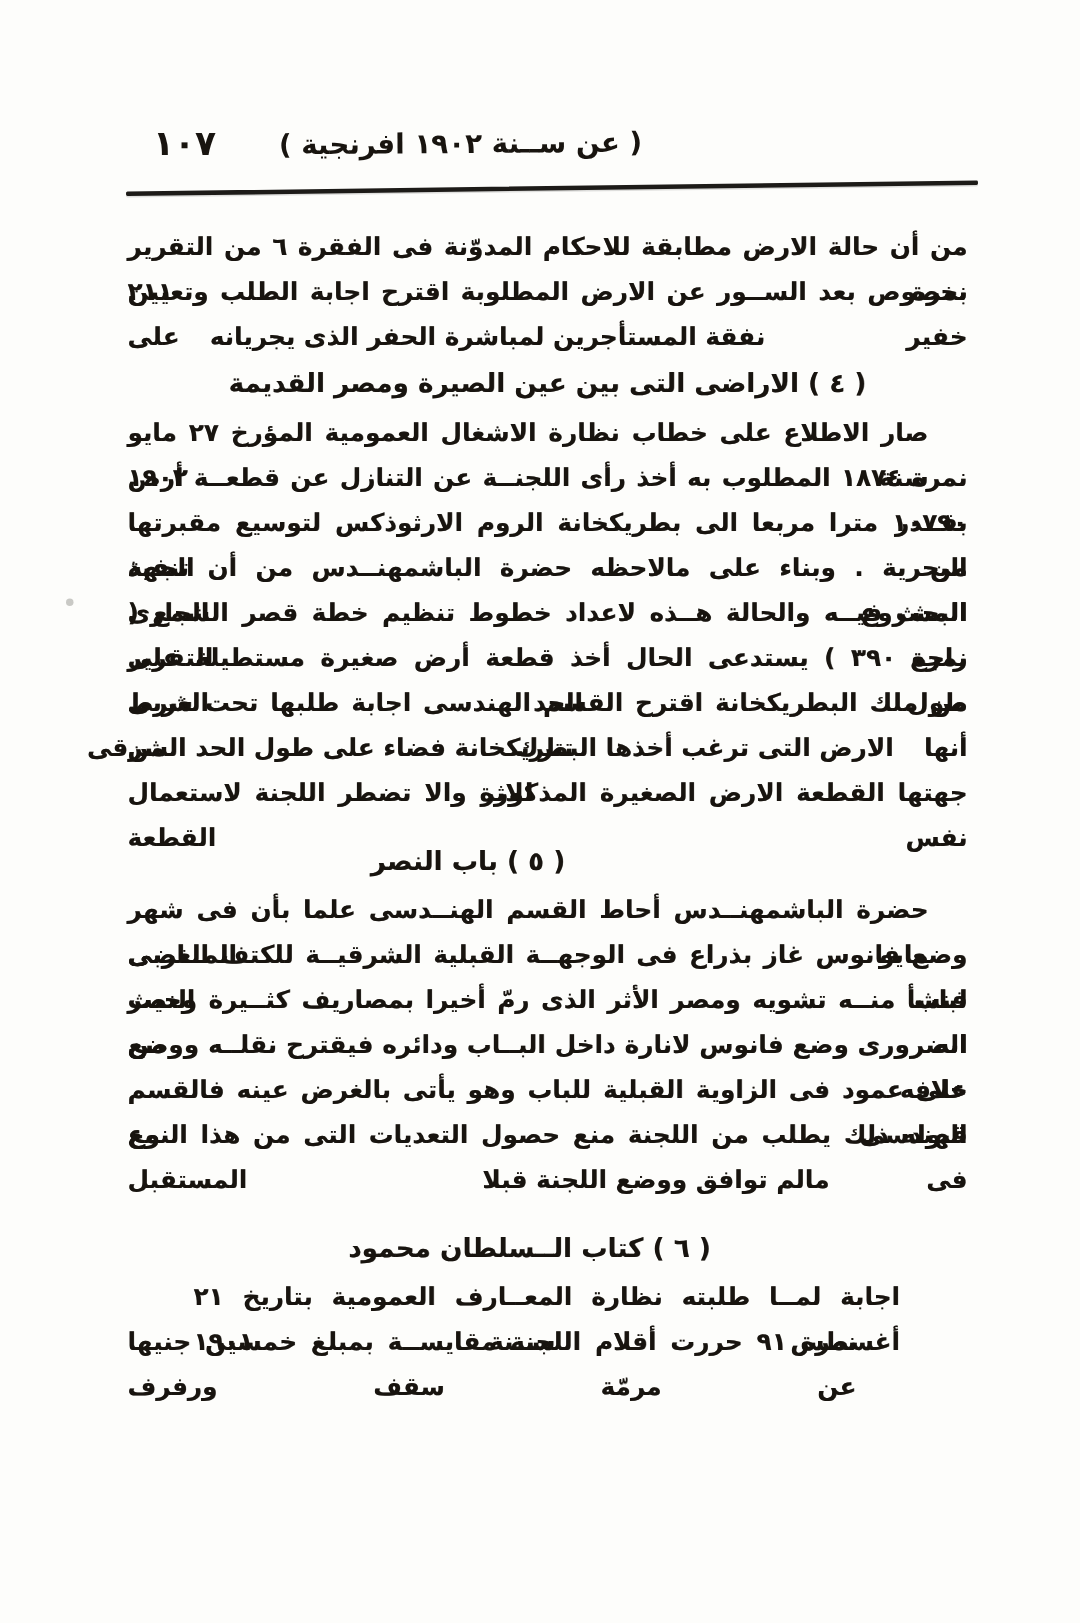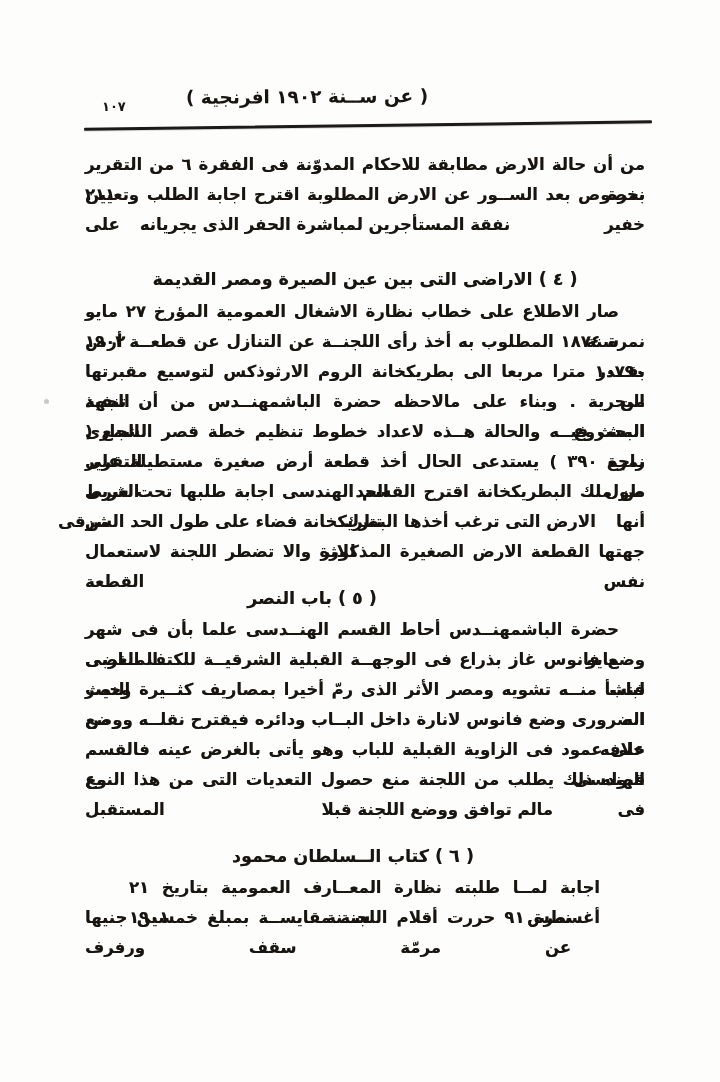--- a/index.html
+++ b/index.html
@@ -7,22 +7,22 @@
     position:relative;
     width:720px; height:1082px;
     margin:0 auto;
     background:#fdfdfb;
     font-family:"DejaVu Sans", sans-serif;
     color:#18140f;
     overflow:hidden;
   }
   
   .pageno {
-    position:absolute; left:102px; top:99px;
-    font-size:13px; font-weight:bold; letter-spacing:3px;
+    position:absolute; left:102px; top:83px;
+    font-size:23px; font-weight:bold; letter-spacing:3px;
     direction:rtl;
   }
   .runtitle {
     position:absolute; left:307px; top:86px;
     transform:translateX(-50%) rotate(-0.4deg);
     font-size:18.5px; font-weight:bold;
     direction:rtl; white-space:nowrap;
   }
   .rule {
     position:absolute; left:84px; top:124px;
@@ -47,21 +47,21 @@
   .intro-last { transform:translateX(-40px); }
   .s4-last    { transform:translateX(-27px); }
   .s5-last    { text-align:right; text-align-last:right; padding-right:92px; }
   .s6-l1      { padding-right:45px; padding-left:44px; }
   .s6-l2      { padding-right:74px; }
   .h {
     height:30px; line-height:30px;
     text-align:center; text-align-last:center;
     font-size:17.5px; font-weight:bold;
   }
-  .h4 { margin-top:24px;  margin-bottom:3px;text-align:center; }
+  .h4 { margin-top:1px;  margin-bottom:3px;text-align:center; }
   .h5 { margin-top:16px; margin-bottom:2px; transform:translateX(-53px); }
   .h6 { margin-top:16px; margin-bottom:2px; transform:translateX(-12px); }
   .speck {
     position:absolute; left:44px; top:399px;
     width:5px; height:5px; border-radius:50%;
     background:#c9c9c5;
   }
 </style>
 </head>
 <body>

